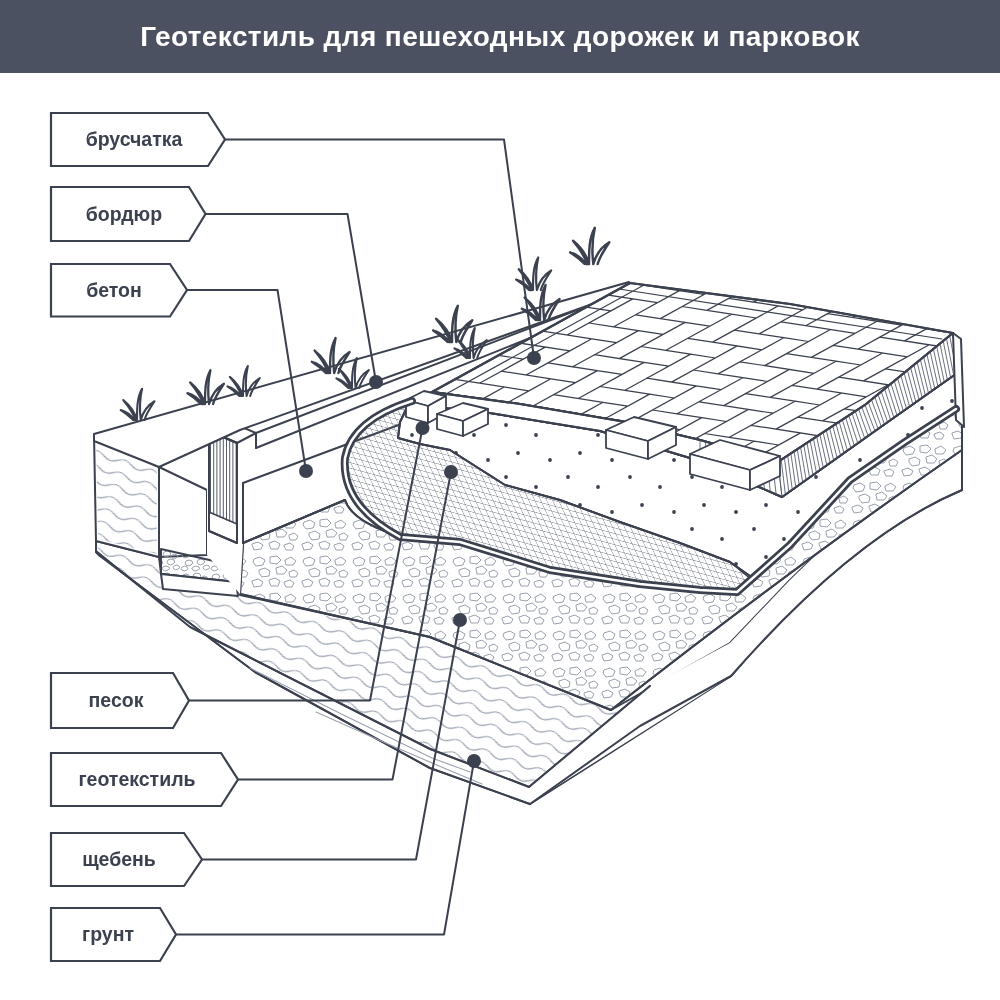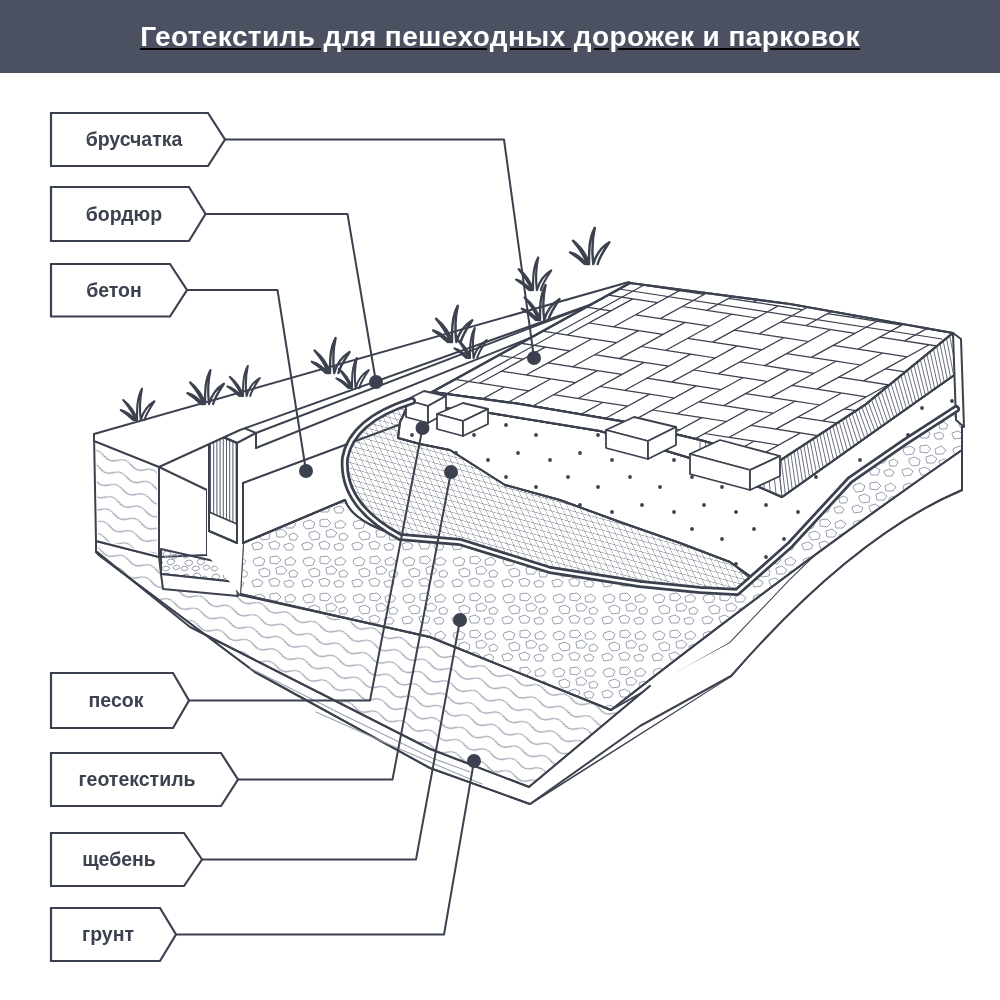--- a/index.html
+++ b/index.html
@@ -1,19 +1,19 @@
 <!DOCTYPE html>
 <html><head>
 <meta charset="utf-8">
 <style>
   html,body{margin:0;padding:0;background:#ffffff;}
   #page{position:relative;width:1000px;height:1000px;background:#ffffff;overflow:hidden;
         font-family:"Liberation Sans", sans-serif;}
   #hdr{position:absolute;left:0;top:0;width:1000px;height:73px;background:#4c5162;
-       display:flex;align-items:center;justify-content:center;text-decoration:underline;}
+       display:flex;align-items:center;justify-content:center;}
   #hdr span{color:#ffffff;font-weight:bold;font-size:28px;letter-spacing:0.4px;}
 </style>
 </head>
 <body>
 <div id="page">
   <div id="hdr">
       <span>Геотекстиль для пешеходных дорожек и парковок</span>
     </div>
   <svg width="1000" height="1000" viewBox="0 0 1000 1000" style="position:absolute;left:0;top:0;">
     <defs>

